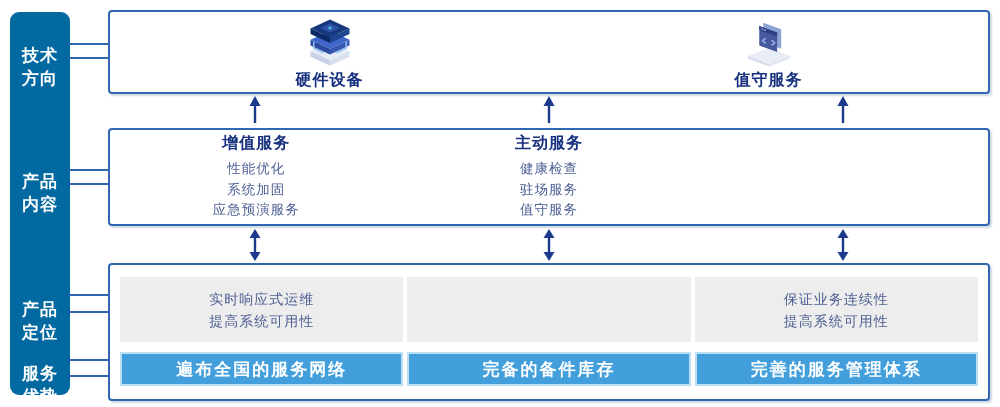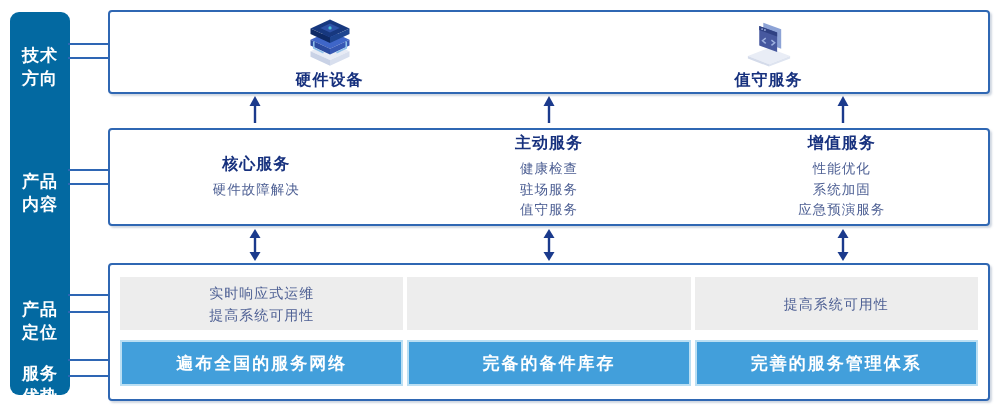--- a/index.html
+++ b/index.html
@@ -34,21 +34,21 @@
   .svc-col{display:flex;flex-direction:column;align-items:center;justify-content:center;}
   .svc-title{font-size:16px;font-weight:bold;color:#17317e;margin-bottom:5px;letter-spacing:1px;}
   .svc-item{font-size:13.5px;color:#4e6094;line-height:20.5px;letter-spacing:1px;}
   .pos-col{display:flex;flex-direction:column;}
   .pos-card{
     flex:1;background:#ededed;display:flex;flex-direction:column;
     align-items:center;justify-content:center;
     font-size:14px;color:#4e6094;line-height:22px;letter-spacing:1px;
   }
   .pos-bar{
-    margin-top:10px;height:46px;background:#429fdb;border:2px solid #bbdff3;
+    margin-top:10px;height:34px;background:#429fdb;border:2px solid #bbdff3;
     box-sizing:border-box;display:flex;align-items:center;justify-content:center;
     color:#ffffff;font-size:17px;font-weight:bold;letter-spacing:2px;
   }
   .arrow{position:absolute;}
 </style>
 </head>
 <body>
 
 <div class="stage">
 
@@ -115,34 +115,30 @@
     <line x1="9" y1="27" x2="9" y2="8" stroke="#1b3a8c" stroke-width="2.4"></line>
     <polygon points="9,0 3.5,10 14.5,10" fill="#1b3a8c"></polygon>
   </svg>
   <svg class="arrow" style="left:834px;top:96px" width="18" height="28">
     <line x1="9" y1="27" x2="9" y2="8" stroke="#1b3a8c" stroke-width="2.4"></line>
     <polygon points="9,0 3.5,10 14.5,10" fill="#1b3a8c"></polygon>
   </svg>
 
   <div class="box box2">
     <div class="svc-col">
-      <div class="svc-title">核心服务</div>
-      <div class="svc-item">硬件故障解决</div>
+      <div class="svc-title">增值服务</div>
+      <div class="svc-item">性能优化</div>
+      <div class="svc-item">系统加固</div>
+      <div class="svc-item">应急预演服务</div>
     </div>
     <div class="svc-col">
       <div class="svc-title">主动服务</div>
       <div class="svc-item">健康检查</div>
       <div class="svc-item">驻场服务</div>
       <div class="svc-item">值守服务</div>
-    </div>
-    <div class="svc-col">
-      <div class="svc-title">增值服务</div>
-      <div class="svc-item">性能优化</div>
-      <div class="svc-item">系统加固</div>
-      <div class="svc-item">应急预演服务</div>
     </div>
   </div>
 
   <svg class="arrow" style="left:246px;top:229px" width="18" height="32">
     <line x1="9" y1="8" x2="9" y2="24" stroke="#1b3a8c" stroke-width="2.4"></line>
     <polygon points="9,0 3.5,9 14.5,9" fill="#1b3a8c"></polygon>
     <polygon points="9,32 3.5,23 14.5,23" fill="#1b3a8c"></polygon>
   </svg>
   <svg class="arrow" style="left:540px;top:229px" width="18" height="32">
     <line x1="9" y1="8" x2="9" y2="24" stroke="#1b3a8c" stroke-width="2.4"></line>
@@ -163,19 +159,20 @@
       </div>
       <div class="pos-bar">遍布全国的服务网络</div>
     </div>
     <div class="pos-col">
       <div class="pos-card">
       </div>
       <div class="pos-bar">完备的备件库存</div>
     </div>
     <div class="pos-col">
       <div class="pos-card">
+        <div>保证业务连续性</div>
         <div>提高系统可用性</div>
       </div>
       <div class="pos-bar">完善的服务管理体系</div>
     </div>
   </div>
 
 </div>
 
 </body></html>

